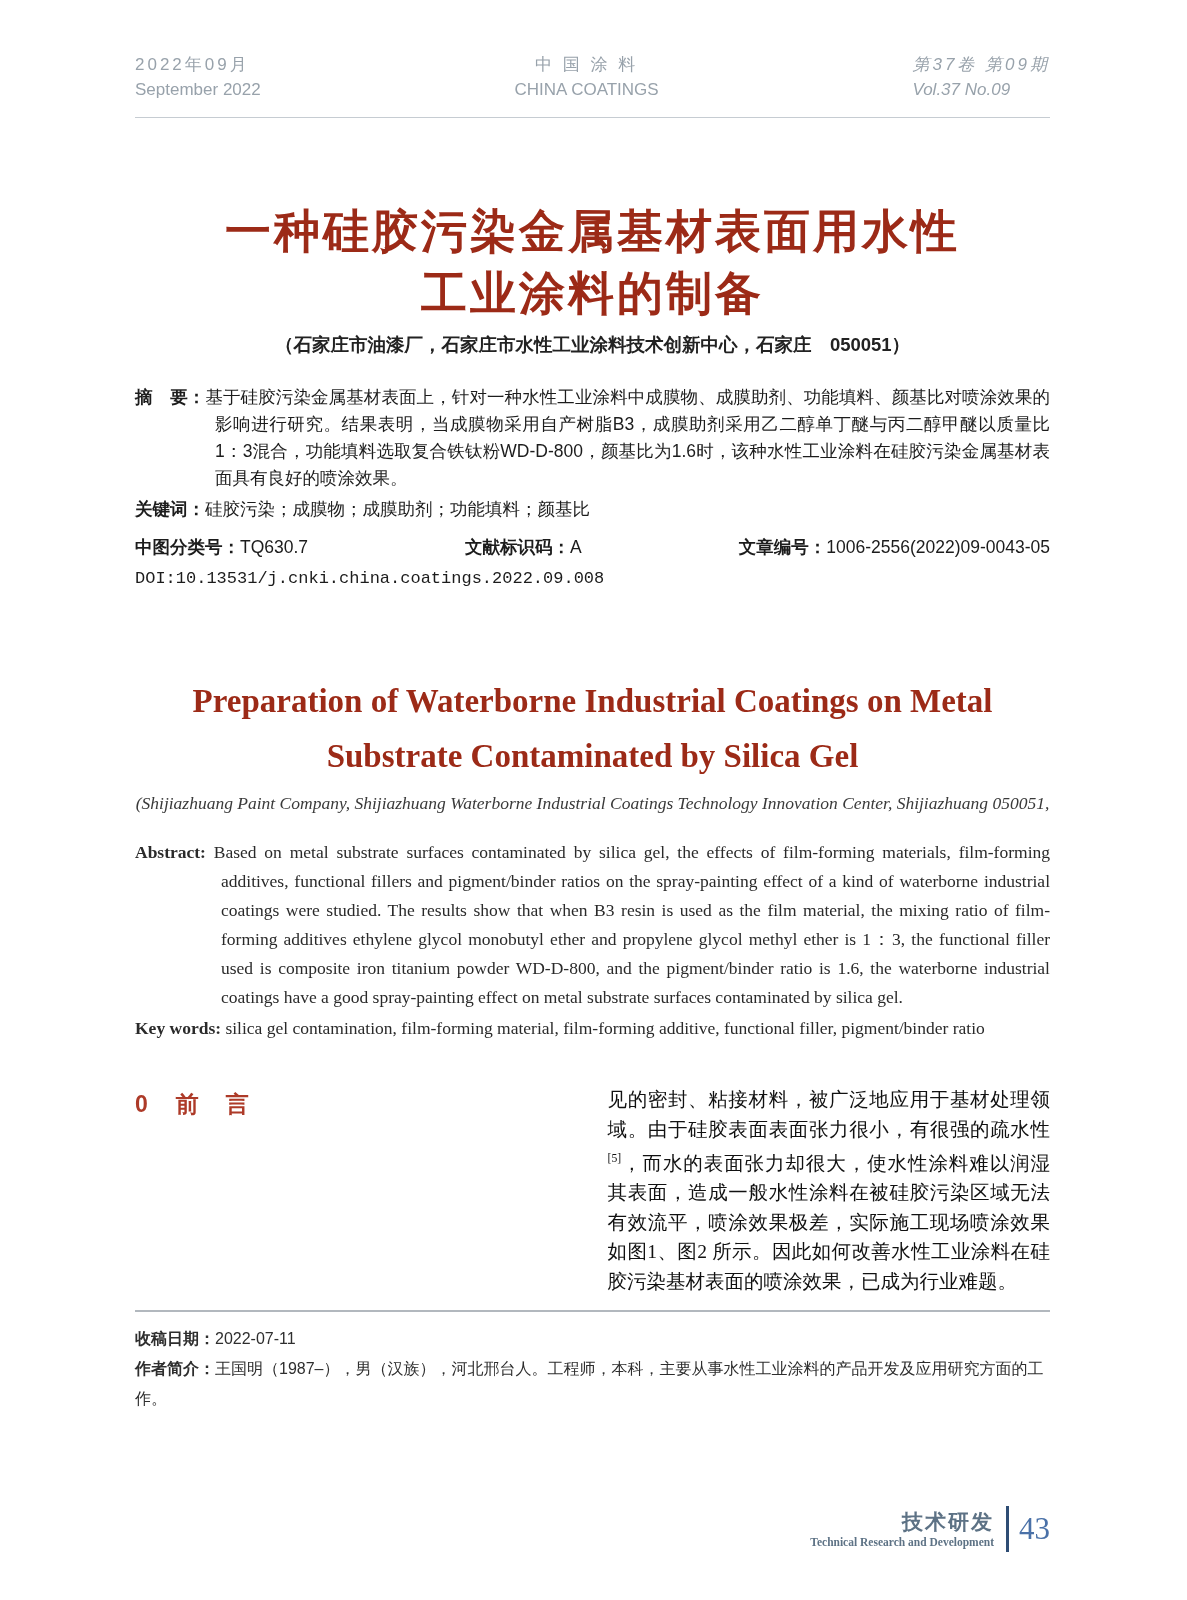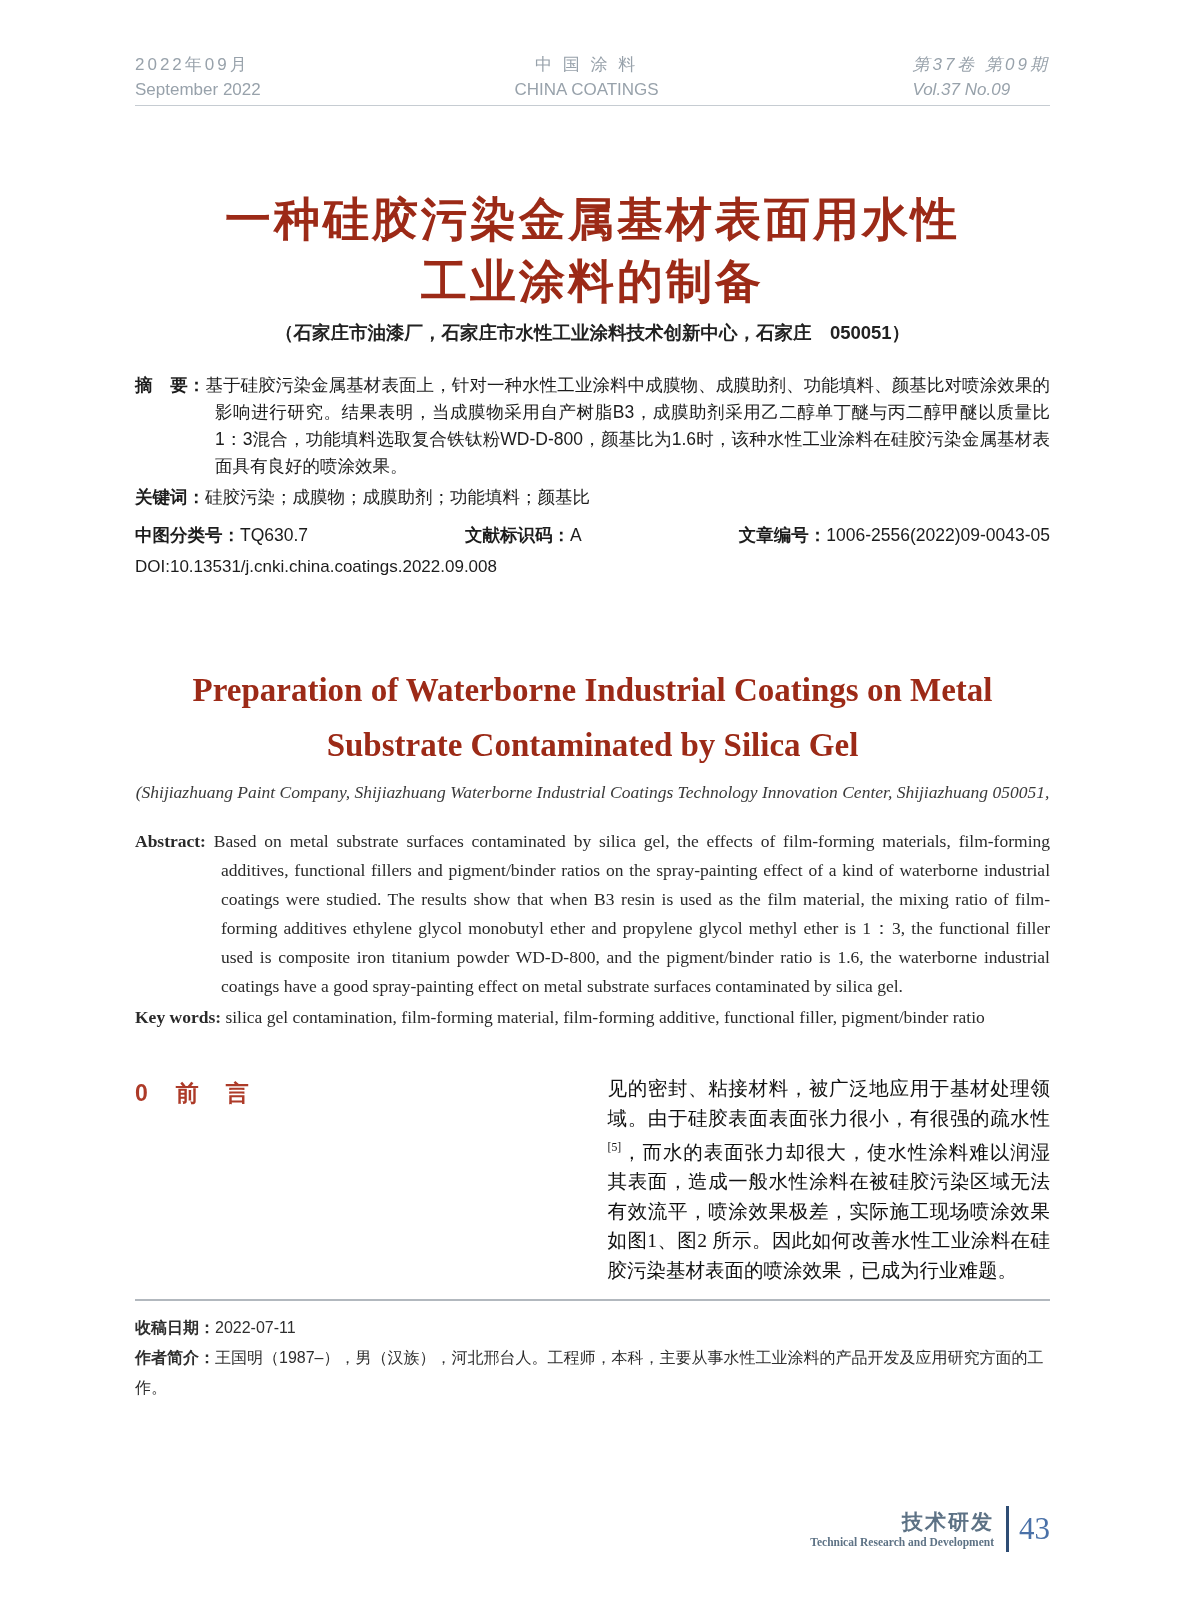--- a/index.html
+++ b/index.html
@@ -12,21 +12,21 @@
     padding:52px 137px 0 135px;
     font-family:"Liberation Sans", sans-serif;
     color:#1c1c1c;
     overflow:hidden;
   }
 
   
   .jheader {
     display:flex; justify-content:space-between;
     border-bottom:1px solid #c6ccd2;
-    padding-bottom:3px;
+    padding-bottom:15px;
     color:#98a2ab; font-size:17px; line-height:25px;gap:41px;
   }
   .jheader .cell.center { text-align:center; }
   .jheader .cell.right  { text-align:left;font-style:italic; }
   .jheader .cn-line { letter-spacing:3px; }
 
   
   .title-cn {
     margin-top:82px; text-align:center;
     color:#9c2a17; font-weight:bold;
@@ -43,21 +43,21 @@
     padding-left:80px; text-indent:-80px;
   }
   .abstract-cn .label, .kw-cn .label, .meta-row .label, .footnote .label { font-weight:bold; }
   .kw-cn { margin-top:4px; font-size:17.5px; line-height:27px; }
 
   .meta-row {
     margin-top:12px;
     display:flex; justify-content:space-between;
     font-size:17.5px; line-height:24px;
   }
-  .doi { margin-top:10px; font-family:Liberation Sans, sans-serif; font-size:17px; }
+  .doi { margin-top:10px; font-family:Liberation Mono, monospace; font-size:17px; }
 
   
   .title-en {
     margin-top:86px; text-align:center;
     font-family:"Liberation Serif", serif; font-weight:bold;
     font-size:33px; line-height:55px; color:#9c2a17;
   }
   .author-en { margin-top:13px; text-align:center; font-size:18px; color:#5b5b5b; }
   .affil-en {
     margin-top:5px; text-align:center;

